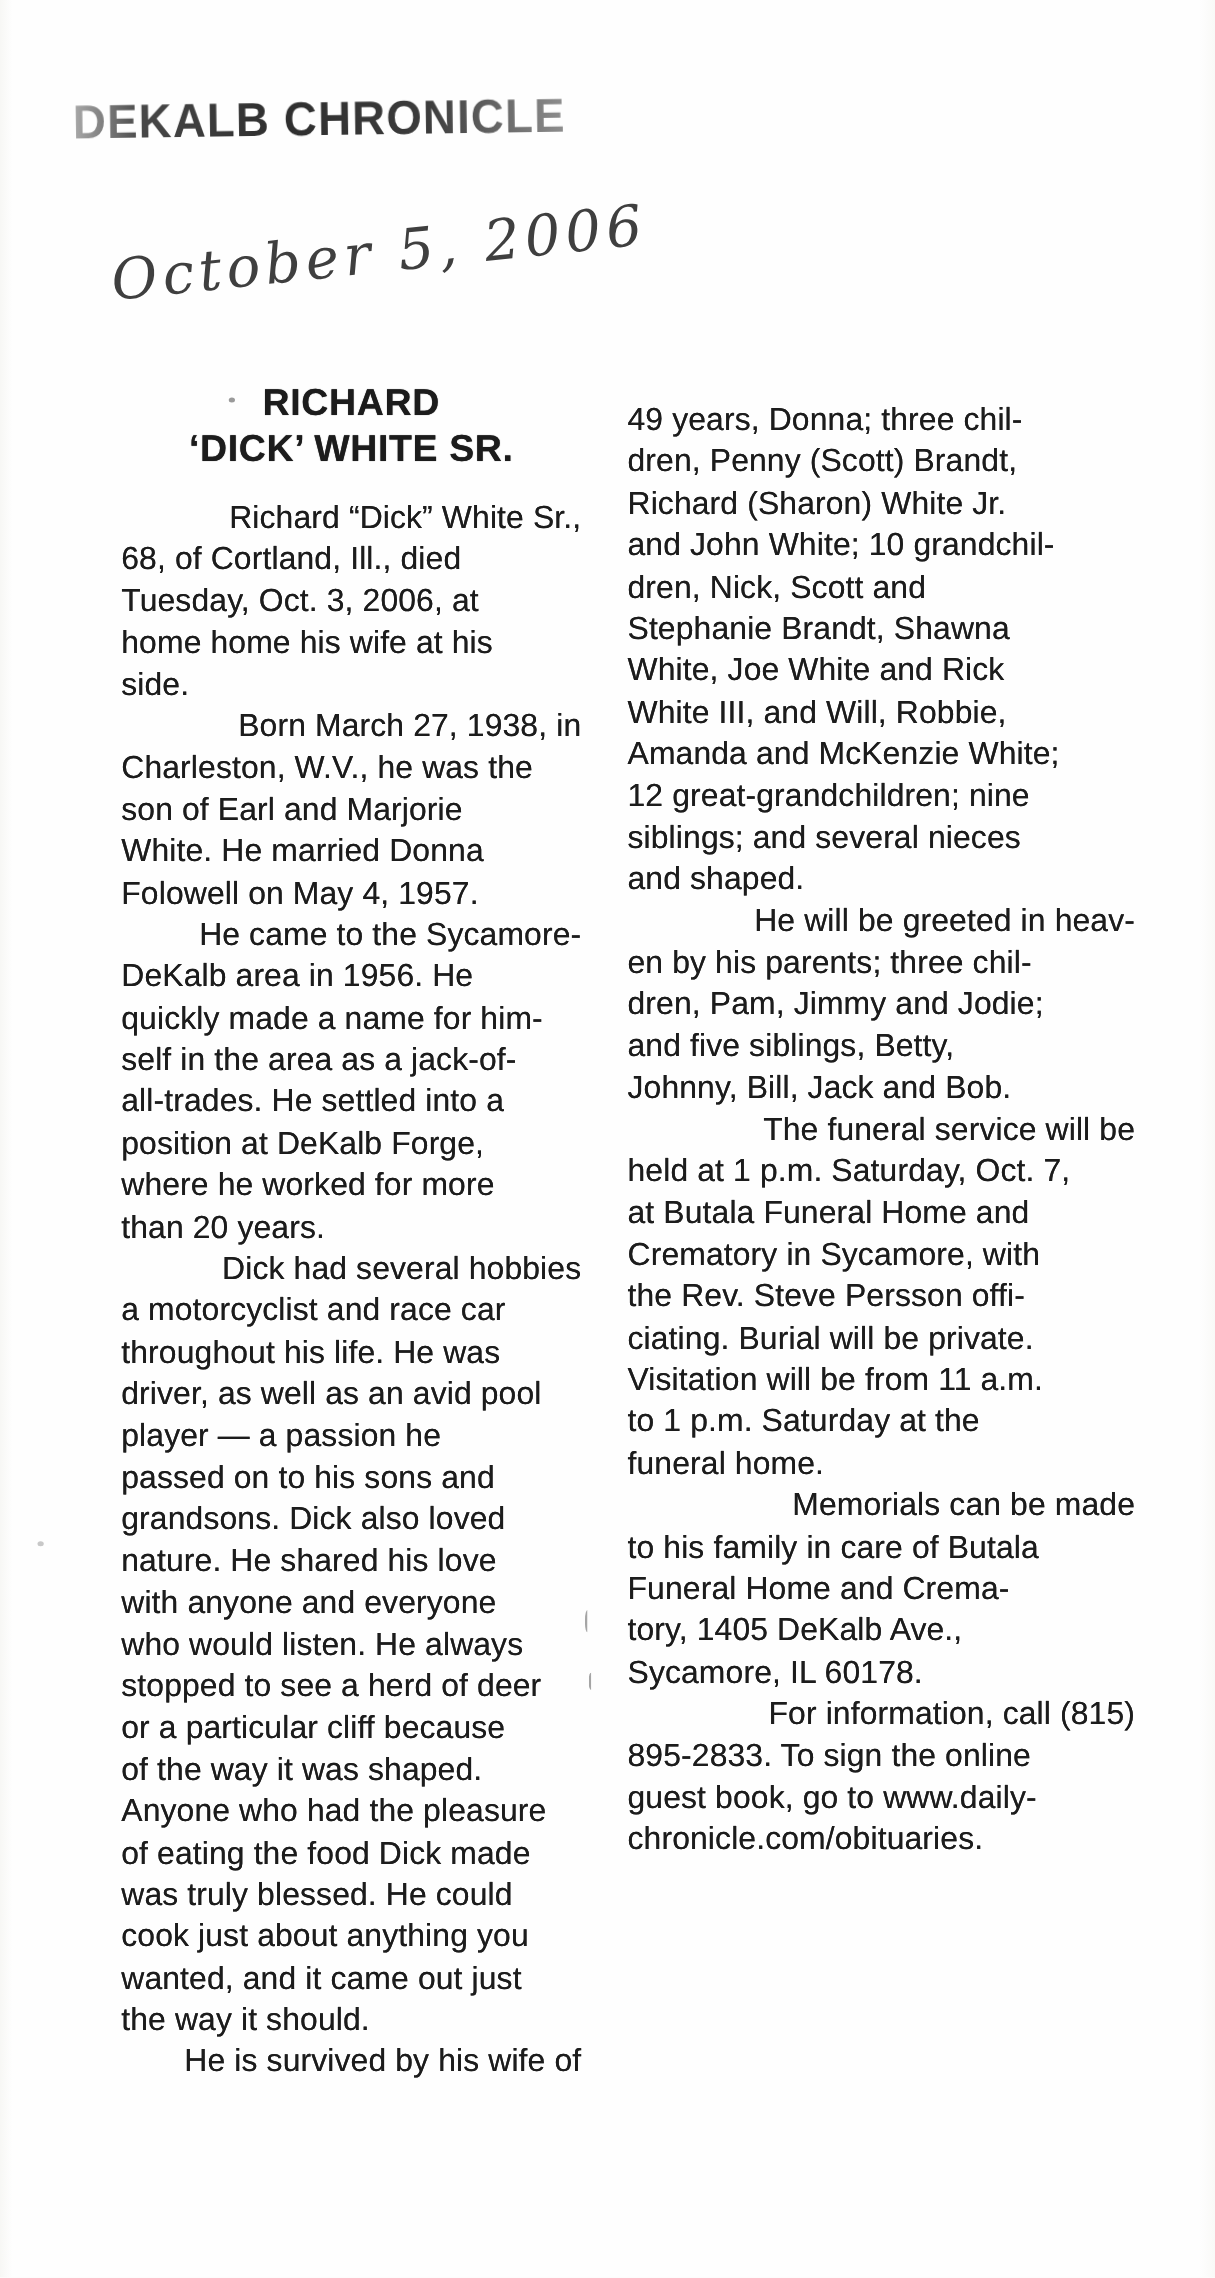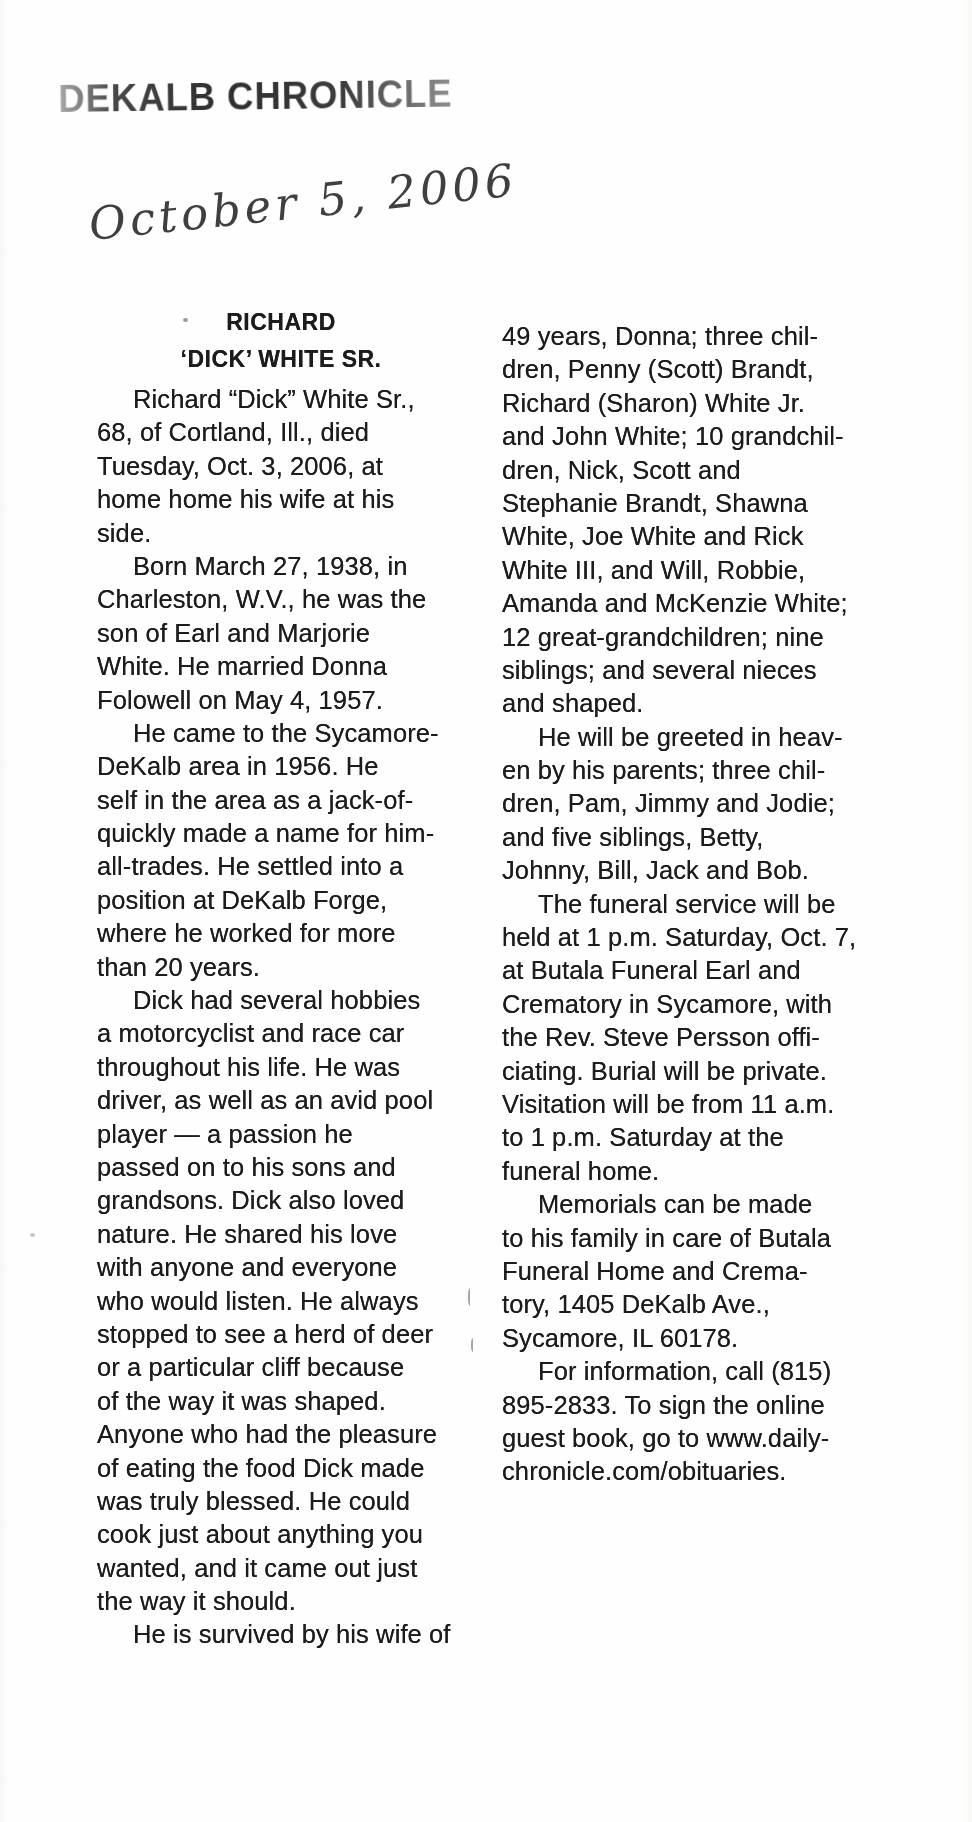--- a/index.html
+++ b/index.html
@@ -29,30 +29,30 @@
     font-family:"DejaVu Serif", serif; font-style:italic;
     font-size:45px; color:#3f3f3f; letter-spacing:4px;
     transform:rotate(-6deg); transform-origin:left bottom;
     white-space:nowrap;
   }
   .col { position:absolute; }
   .col1 { left:97px; top:304px; width:368px; }
   .col2 { left:502px; top:320px; width:406px; }
   .headline {
     text-align:center; font-weight:bold;
-    font-size:23px; line-height:37px; letter-spacing:0.5px;
-    margin-bottom:5px;
+    font-size:30px; line-height:37px; letter-spacing:0.5px;
+    margin-bottom:20px;
     text-shadow:0 0 0.6px rgba(15,15,15,0.9);
   }
   .line {
     font-size:25.5px; line-height:33.4px; height:33.4px;
     white-space:nowrap; letter-spacing:0.1px;
     text-shadow:0 0 0.5px rgba(20,20,20,0.85);
   }
-  .line.indent { padding-left:36px; }
+  .line.indent { padding-left:36px;text-align:right; }
   .artifact { position:absolute; color:#8f8f8f; font-size:20px; line-height:1; }
   .dot-artifact {
     position:absolute; width:5px; height:4px; border-radius:50%;
     background:#9a9a9a;
   }
   .tick { width:3px; height:18px; border-left:2px solid #a5a5a5; border-radius:40%; }
 </style>
 </head>
 <body>
 
@@ -75,22 +75,22 @@
         <div class="line">Tuesday, Oct. 3, 2006, at</div>
         <div class="line">home home his wife at his</div>
         <div class="line">side.</div>
         <div class="line indent">Born March 27, 1938, in</div>
         <div class="line">Charleston, W.V., he was the</div>
         <div class="line">son of Earl and Marjorie</div>
         <div class="line">White. He married Donna</div>
         <div class="line">Folowell on May 4, 1957.</div>
         <div class="line indent">He came to the Sycamore-</div>
         <div class="line">DeKalb area in 1956. He</div>
+        <div class="line">quickly made a name for him-</div>
         <div class="line">self in the area as a jack-of-</div>
-        <div class="line">quickly made a name for him-</div>
         <div class="line">all-trades. He settled into a</div>
         <div class="line">position at DeKalb Forge,</div>
         <div class="line">where he worked for more</div>
         <div class="line">than 20 years.</div>
         <div class="line indent">Dick had several hobbies</div>
         <div class="line">a motorcyclist and race car</div>
         <div class="line">throughout his life. He was</div>
         <div class="line">driver, as well as an avid pool</div>
         <div class="line">player — a passion he</div>
         <div class="line">passed on to his sons and</div>
@@ -125,21 +125,21 @@
         <div class="line">12 great-grandchildren; nine</div>
         <div class="line">siblings; and several nieces</div>
         <div class="line">and shaped.</div>
         <div class="line indent">He will be greeted in heav-</div>
         <div class="line">en by his parents; three chil-</div>
         <div class="line">dren, Pam, Jimmy and Jodie;</div>
         <div class="line">and five siblings, Betty,</div>
         <div class="line">Johnny, Bill, Jack and Bob.</div>
         <div class="line indent">The funeral service will be</div>
         <div class="line">held at 1 p.m. Saturday, Oct. 7,</div>
-        <div class="line">at Butala Funeral Earl and</div>
+        <div class="line">at Butala Funeral Home and</div>
         <div class="line">Crematory in Sycamore, with</div>
         <div class="line">the Rev. Steve Persson offi-</div>
         <div class="line">ciating. Burial will be private.</div>
         <div class="line">Visitation will be from 11 a.m.</div>
         <div class="line">to 1 p.m. Saturday at the</div>
         <div class="line">funeral home.</div>
         <div class="line indent">Memorials can be made</div>
         <div class="line">to his family in care of Butala</div>
         <div class="line">Funeral Home and Crema-</div>
         <div class="line">tory, 1405 DeKalb Ave.,</div>

